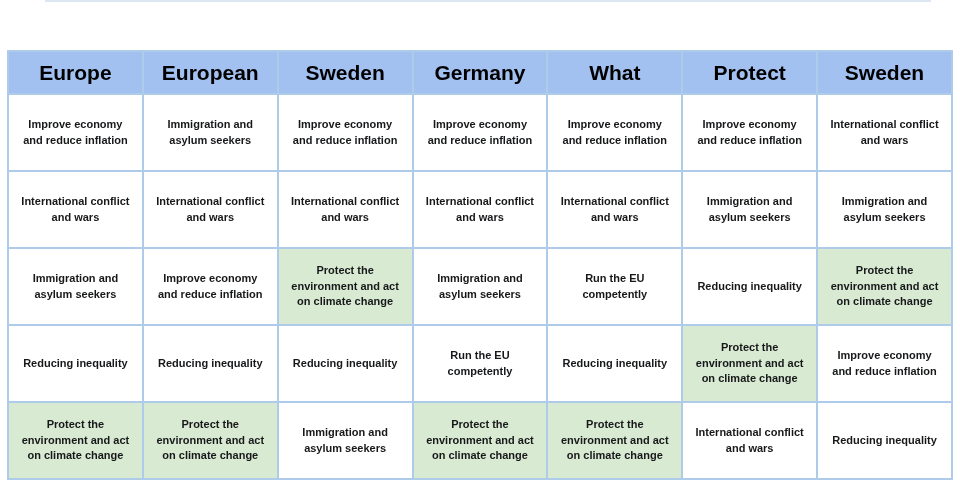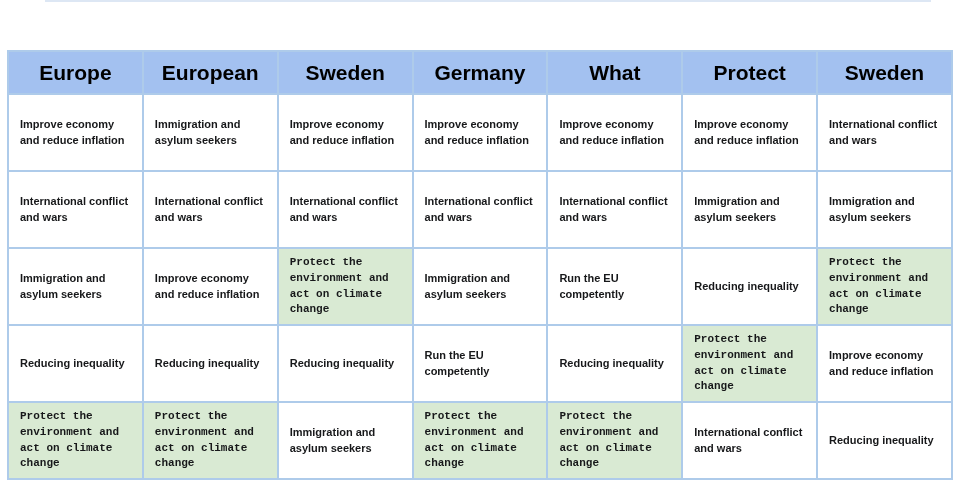--- a/index.html
+++ b/index.html
@@ -60,26 +60,26 @@
     text-align: center;
     vertical-align: middle;
   }
   .rank-table td {
     height: 71px;
     padding: 2px 11px;
     background: #ffffff;
     font-size: 11px;
     font-weight: bold;
     color: #17181a;
+    text-align: center;
     vertical-align: middle;
     line-height: 1.45;
   }
   .rank-table td.highlight {
     background: var(--highlight-bg, #d9ead3);
-    font-family: Liberation Mono, monospace;
   }
 </style>
 </head>
 <body>
 
 <div class="page">
   <div class="top-rule"></div>
   <table class="rank-table">
     <thead>
       <tr id="header-row">

